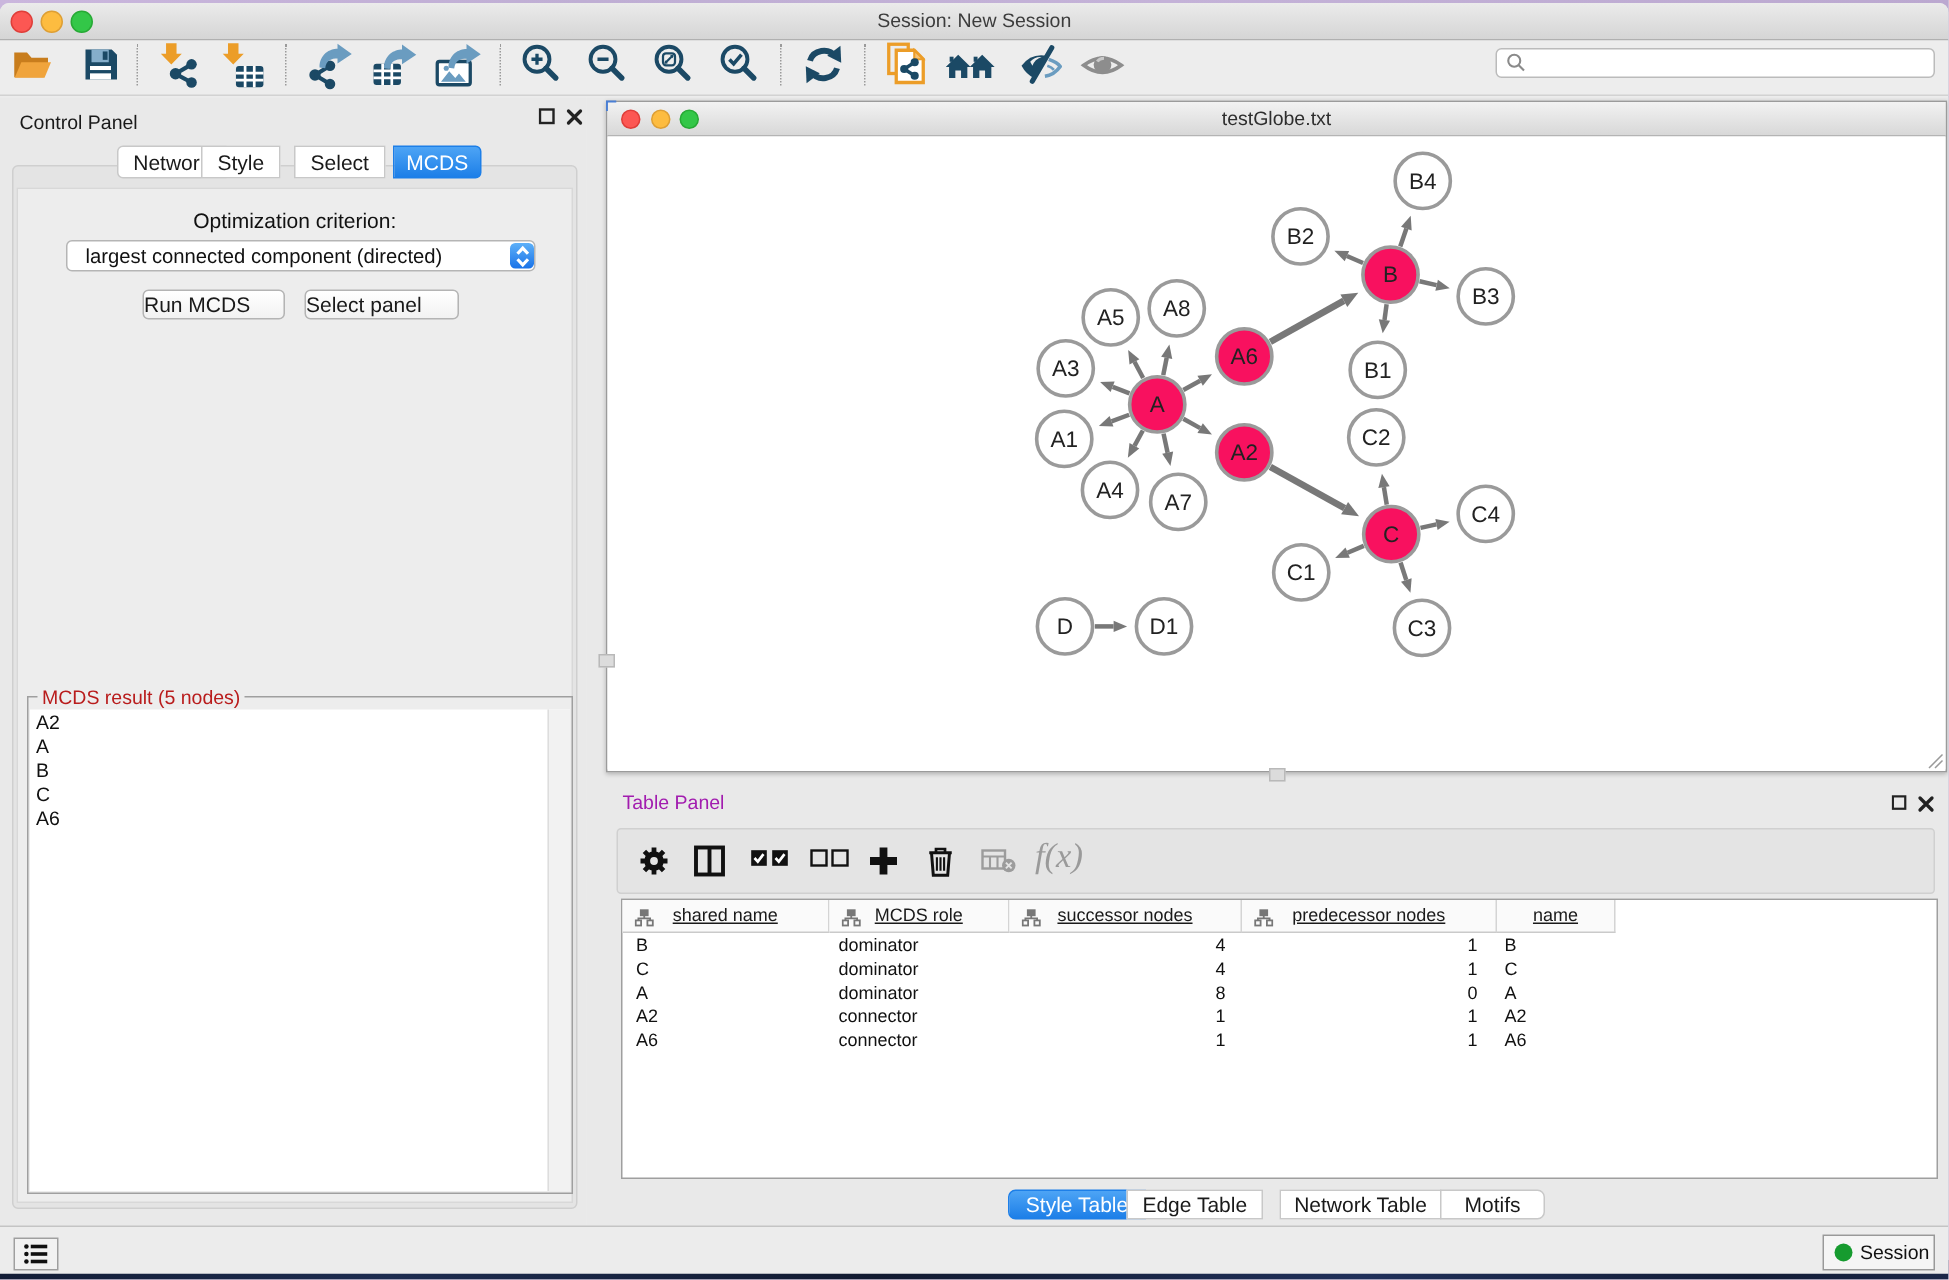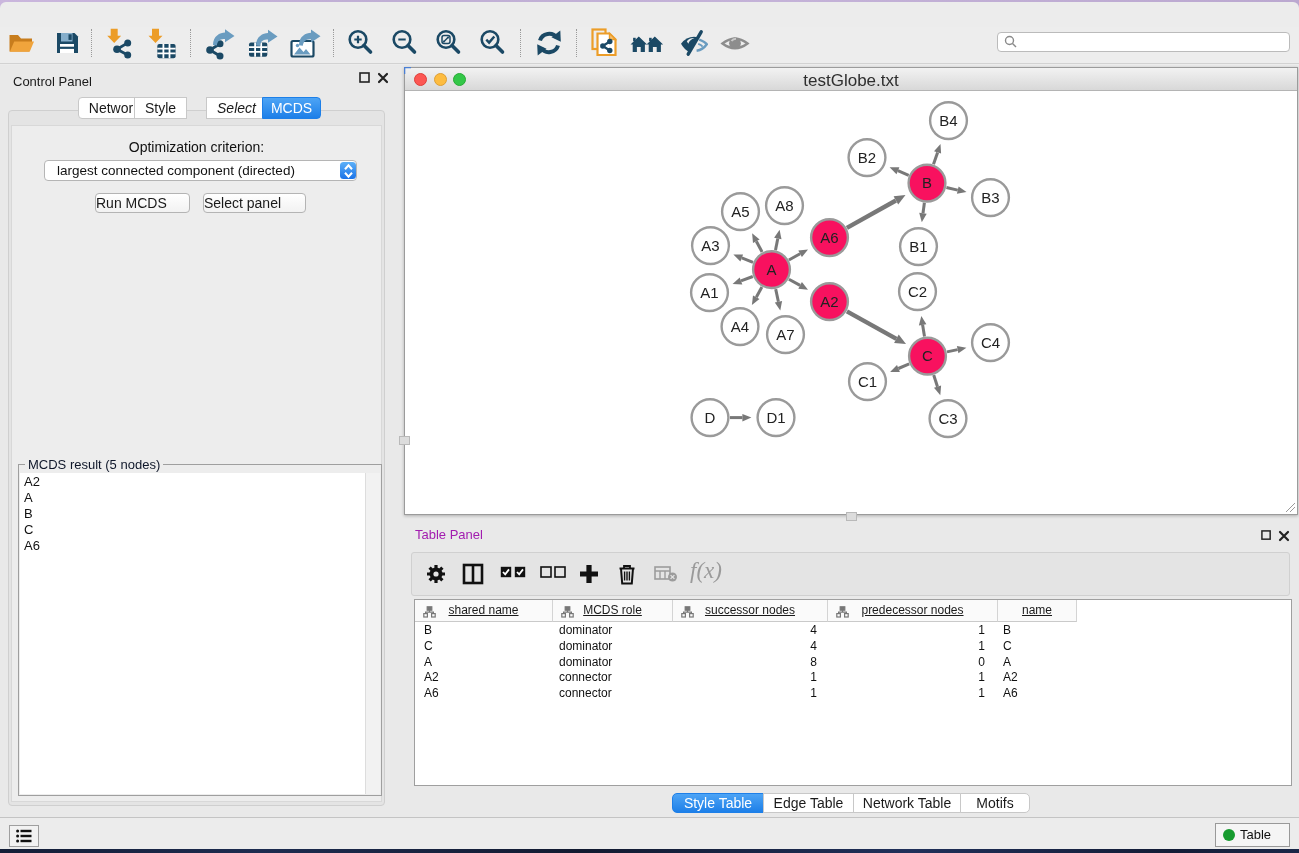--- a/index.html
+++ b/index.html
@@ -27,31 +27,31 @@
 .tabrow{position:absolute;font-size:14px;z-index:5;}
 .tab{position:absolute;top:0;height:20px;background:#fff;border:1px solid #c8c8c8;color:#1a1a1a;text-align:center;line-height:20px;}
 .tab.sel{background:linear-gradient(#4da4f5,#1d7fe8);color:#fff;border-color:#1d7fe8;}
 
 #cp-pane{position:absolute;left:8px;top:45px;width:375px;height:694px;background:#e4e4e4;border:1px solid #cfcfcf;border-radius:4px;}
 #cp-inner{position:absolute;left:2px;top:14px;width:369px;height:675px;background:#ededed;border:1px solid #d8d8d8;}
 .btn{position:absolute;background:linear-gradient(#ffffff,#f2f2f2);border:1px solid #b4b4b4;border-radius:4px;font-size:14px;color:#1a1a1a;text-align:left;}
 
 #grp{position:absolute;left:6px;top:338px;width:362px;height:330px;border:1px solid #9f9f9f;background:#ededed;}
 #grp-white{position:absolute;left:1px;top:8px;right:1px;bottom:1px;background:#fff;}
-#grp-label{position:absolute;left:6px;top:-8px;background:#ededed;padding:0 3px;font-size:13px;color:#0f172a;}
+#grp-label{position:absolute;left:6px;top:-8px;background:#ededed;padding:0 3px;font-size:13px;color:#b91c1c;}
 #grp-scroll{position:absolute;right:0;top:0;width:14px;height:100%;background:#f2f2f2;border-left:1px solid #ddd;}
 .lst{position:absolute;left:4px;font-size:13px;color:#111;line-height:16px;}
 
 #netwin{position:absolute;left:13px;top:2px;width:892px;height:446px;background:#fff;border:1px solid #9b9b9b;box-shadow:0 1px 3px rgba(0,0,0,0.25);}
 #nw-title{position:absolute;left:0;top:0;width:100%;height:22px;background:linear-gradient(#f2f2f2,#d8d8d8);border-bottom:1px solid #b4b4b4;}
 #nw-title .tl{top:5px;width:11px;height:11px;}
 #nw-title .t1{left:9px;background:#fc5753;border:0.5px solid #df3e39;}
 #nw-title .t2{left:29px;background:#fdbc40;border:0.5px solid #de9f34;}
 #nw-title .t3{left:48px;background:#33c748;border:0.5px solid #27aa35;}
-#nw-text{position:absolute;top:3px;width:100%;text-align:center;font-size:17px;color:#2e2e2e;}
+#nw-text{position:absolute;top:3px;width:100%;text-align:center;font-size:13px;color:#2e2e2e;}
 #canvas{position:absolute;left:0;top:23px;width:892px;height:422px;background:#fff;}
 
 #tablepanel{position:absolute;left:13px;top:458px;width:895px;height:297px;}
 #tp-title{position:absolute;left:11px;top:4px;font-size:13px;color:#a21caf;}
 #tp-toolbar{position:absolute;left:7px;top:29px;width:877px;height:42px;background:#e4e4e4;border:1px solid #d0d0d0;border-radius:3px;}
 #tp-table{position:absolute;left:10px;top:76px;width:876px;height:185px;background:#fff;border:1px solid #9f9f9f;}
 .th{position:absolute;top:0;height:21px;background:#fafafa;border-right:1px solid #d4d4d4;border-bottom:1px solid #cacaca;font-size:12px;color:#1a1a1a;text-align:center;line-height:21px;text-decoration:underline;}
 .td{position:absolute;font-size:12px;color:#111;height:16px;line-height:16px;}
 
 
@@ -59,20 +59,26 @@
 #sb-btn{position:absolute;left:9px;top:7px;width:28px;height:20px;background:#f2f2f2;border:1px solid #9f9f9f;}
 #mem-btn{position:absolute;left:1215px;top:5px;width:73px;height:22px;background:#f5f5f5;border:1px solid #999;font-size:13px;color:#111;}
 #mem-dot{position:absolute;left:7px;top:5px;width:12px;height:12px;border-radius:50%;background:#169b2f;}
 .divdot{position:absolute;width:9px;height:7px;background:#dcdcdc;border:1px solid #b9b9b9;}
 </style>
 </head>
 <body>
 <div id="wall-top"></div>
 <div id="wall-bot"></div>
 <div id="win">
+  <div id="titlebar">
+    <div class="tl t1"></div>
+      <div class="tl t2"></div>
+      <div class="tl t3"></div>
+    <div id="title-text">Session: New Session</div>
+  </div>
   <div id="toolbar">
 <div class="ticon" style="left:6px;"><svg width="30" height="30" viewBox="0 0 30 30">
 <path d="M3.5 23.5 V7 h8.5 l3 3.5 h11 v4 l-3 9 Z" fill="#c87d1d"></path>
 <path d="M8.2 13.5 H28 L23.7 23.8 H3.8 Z" fill="#f0a43c"></path>
         </svg></div>
 <div class="ticon" style="left:52px;"><svg width="30" height="30" viewBox="0 0 30 30">
 <path d="M5 5 h17.5 l3.5 3.5 V25 H5 Z" fill="#1b4965"></path>
 <rect x="9" y="5" width="11.5" height="8.5" fill="#85aecb"></rect>
 <rect x="16.5" y="6.3" width="3.2" height="5.6" fill="#1b4965"></rect>
 <rect x="8" y="16" width="14" height="9" fill="#fff"></rect>
@@ -199,21 +205,21 @@
     <div id="cp-title">Control Panel</div>
     <svg style="position:absolute;left:359px;top:7px;" width="12" height="12" viewBox="0 0 12 12">
         <rect x="1" y="1" width="9" height="9" fill="none" stroke="#222" stroke-width="1.6"></rect>
       </svg>
 <svg style="position:absolute;left:377px;top:7px;" width="12" height="12" viewBox="0 0 12 12">
         <path d="M2 2 L10 10 M10 2 L2 10" stroke="#222" stroke-width="2.2" stroke-linecap="round"></path>
       </svg>
     <div class="tabrow" style="left:78px;top:32px;">
       <div class="tab" style="left:0;width:71px;border-radius:4px 0 0 4px;">Network</div>
       <div class="tab" style="left:56px;width:51px;">Style</div>
-      <div class="tab" style="left:128px;width:59px;font-style:italic;">Select</div>
+      <div class="tab" style="left:118px;width:59px;">Select</div>
       <div class="tab sel" style="left:184px;width:57px;border-radius:0 4px 4px 0;">MCDS</div>
     </div>
     <div id="cp-pane">
       <div id="cp-inner">
         <div id="combo" style="position:absolute;left:32px;top:34px;width:311px;height:19px;background:#fff;border:1px solid #b5b5b5;border-radius:4px;">
           <div style="position:absolute;left:12px;top:0;font-size:13.5px;color:#111;line-height:19px;">largest connected component (directed)</div>
           <div id="combo-btn" style="position:absolute;right:0px;top:0.5px;width:16.5px;height:17.5px;background:linear-gradient(#5db0f8,#1a73e8);border-radius:3.5px;">
             <svg width="17" height="18" viewBox="0 0 17 18">
                 <path d="M5 7.2 L8.5 3.4 L12 7.2" stroke="#fff" stroke-width="2.1" fill="none"></path>
                 <path d="M5 10.8 L8.5 14.6 L12 10.8" stroke="#fff" stroke-width="2.1" fill="none"></path>
@@ -451,37 +457,37 @@
 <div class="td" style="left:413px;top:68.5px;width:157px;text-align:right;">1</div>
 <div class="td" style="left:588px;top:68.5px;">A2</div>
 <div class="td" style="left:9px;top:84.5px;">A6</div>
 <div class="td" style="left:144px;top:84.5px;">connector</div>
 <div class="td" style="left:258px;top:84.5px;width:144px;text-align:right;">1</div>
 <div class="td" style="left:413px;top:84.5px;width:157px;text-align:right;">1</div>
 <div class="td" style="left:588px;top:84.5px;">A6</div>
       </div>
       <div style="position:absolute;left:268px;top:270px;font-size:14px;">
 <div class="tab sel" style="left:0;width:90px;height:18px;line-height:18px;border-radius:5px 0 0 5px;">Style Table</div>
-<div class="tab" style="left:91px;width:89px;height:18px;line-height:18px;">Edge Table</div>
+<div class="tab" style="left:79px;width:89px;height:18px;line-height:18px;">Edge Table</div>
 <div class="tab" style="left:181px;width:106px;height:18px;line-height:18px;">Network Table</div>
 <div class="tab" style="left:288px;width:68px;height:18px;line-height:18px;border-radius:0 5px 5px 0;">Motifs</div>
 </div>
     </div>
   </div>
   <div id="statusbar">
     <div id="sb-btn">
         <svg width="18" height="16" viewBox="0 0 18 16" style="position:absolute;left:5px;top:2px;">
           <g fill="#111">
             <circle cx="2.6" cy="3" r="1.5"></circle>
             <circle cx="2.6" cy="8" r="1.5"></circle>
             <circle cx="2.6" cy="13" r="1.5"></circle>
             <rect x="5.5" y="1.8" width="11" height="2.4"></rect>
             <rect x="5.5" y="6.8" width="11" height="2.4"></rect>
             <rect x="5.5" y="11.8" width="11" height="2.4"></rect>
           </g>
         </svg>
       </div>
     <div id="mem-btn">
         <div id="mem-dot"></div>
-        <span style="position:absolute;left:24px;top:3px;">Table</span>
+        <span style="position:absolute;left:24px;top:3px;">Session</span>
       </div>
   </div>
 </div>
 
 </body></html>

